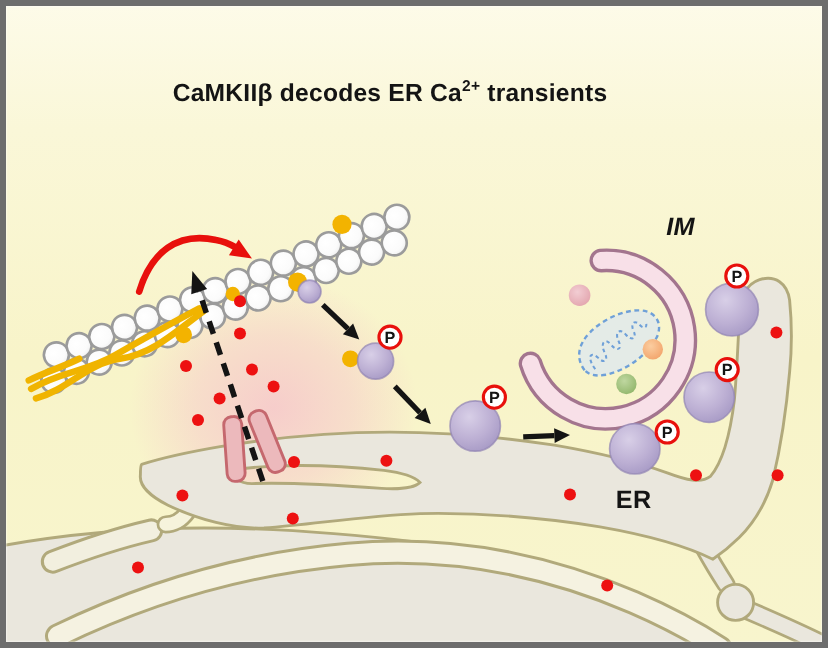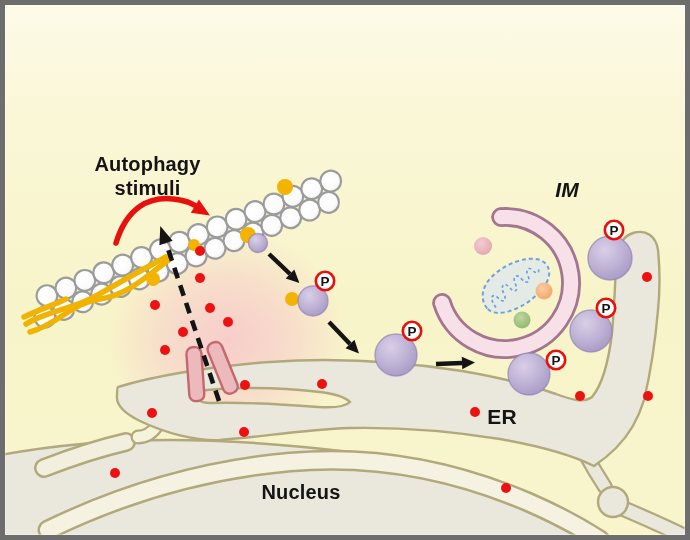--- a/index.html
+++ b/index.html
@@ -7,21 +7,21 @@
          background:linear-gradient(180deg,#fdfbe9 0%,#faf7d8 20%,#f8f4c9 55%,#f8f5cd 100%);}
   .frame::after{content:"";position:absolute;inset:0;border:5px solid #6d6d6d;pointer-events:none;z-index:60;
                 box-shadow:inset 0 0 0 1px rgba(255,255,255,.35);}
   #scene{position:absolute;left:0;top:0;width:690px;height:540px;z-index:10;}
   .lbl{position:absolute;z-index:40;color:#141414;font-weight:bold;text-align:center;line-height:1.15;
        letter-spacing:.2px;white-space:nowrap;}
   .lbl-title{left:25px;top:65px;width:600px;font-size:20.5px;}
   .lbl-title sup{font-size:13px;}
   .lbl-autophagy{left:60px;top:152px;width:175px;font-size:20px;line-height:24px;}
   .lbl-im{left:544px;top:178px;width:46px;font-size:21px;font-style:italic;}
-  .lbl-er{left:474px;top:405px;width:56px;font-size:21px;}
+  .lbl-er{left:500px;top:405px;width:56px;font-size:21px;}
   .lbl-nucleus{left:238px;top:481px;width:126px;font-size:20px;}
 </style>
 </head>
 <body>
 
 <div class="frame">
 <svg id="scene" viewBox="0 0 690 540">
   <defs>
     <radialGradient id="gGlow" cx="50%" cy="50%" r="50%">
       <stop offset="0%" stop-color="#f6c3cb" stop-opacity="0.8"></stop>
@@ -203,20 +203,18 @@
   <g id="g-arrows">
         <line x1="269" y1="254" x2="290" y2="274" stroke="#141414" stroke-width="4.4"></line>
         <polygon points="299.41379310344826,282.9655172413793 285.7241379310345,278.4896551724138 294.2758620689655,269.5103448275862" fill="#141414"></polygon>
         <line x1="329" y1="322" x2="350" y2="344" stroke="#141414" stroke-width="4.4"></line>
         <polygon points="358.9761847068725,353.4036220738664 345.51519562630983,348.2809496294315 354.48480437369017,339.7190503705685" fill="#141414"></polygon>
         <line x1="436" y1="364" x2="462" y2="363" stroke="#141414" stroke-width="4.4"></line>
         <polygon points="474.9903952702071,362.50036941268434 462.23828535702745,369.19541928271417 461.76171464297255,356.80458071728583" fill="#141414"></polygon>
       </g>
 </svg>
 
-<div class="lbl lbl-autophagy">
-  <div>Autophagy</div>
-  <div>stimuli</div>
+<div class="lbl lbl-title">
+  <span>CaMKIIβ decodes ER Ca</span><sup>2+</sup><span> transients</span>
 </div>
 <div class="lbl lbl-im">IM</div>
 <div class="lbl lbl-er">ER</div>
-<div class="lbl lbl-nucleus">Nucleus</div>
 </div>
 
 </body></html>

